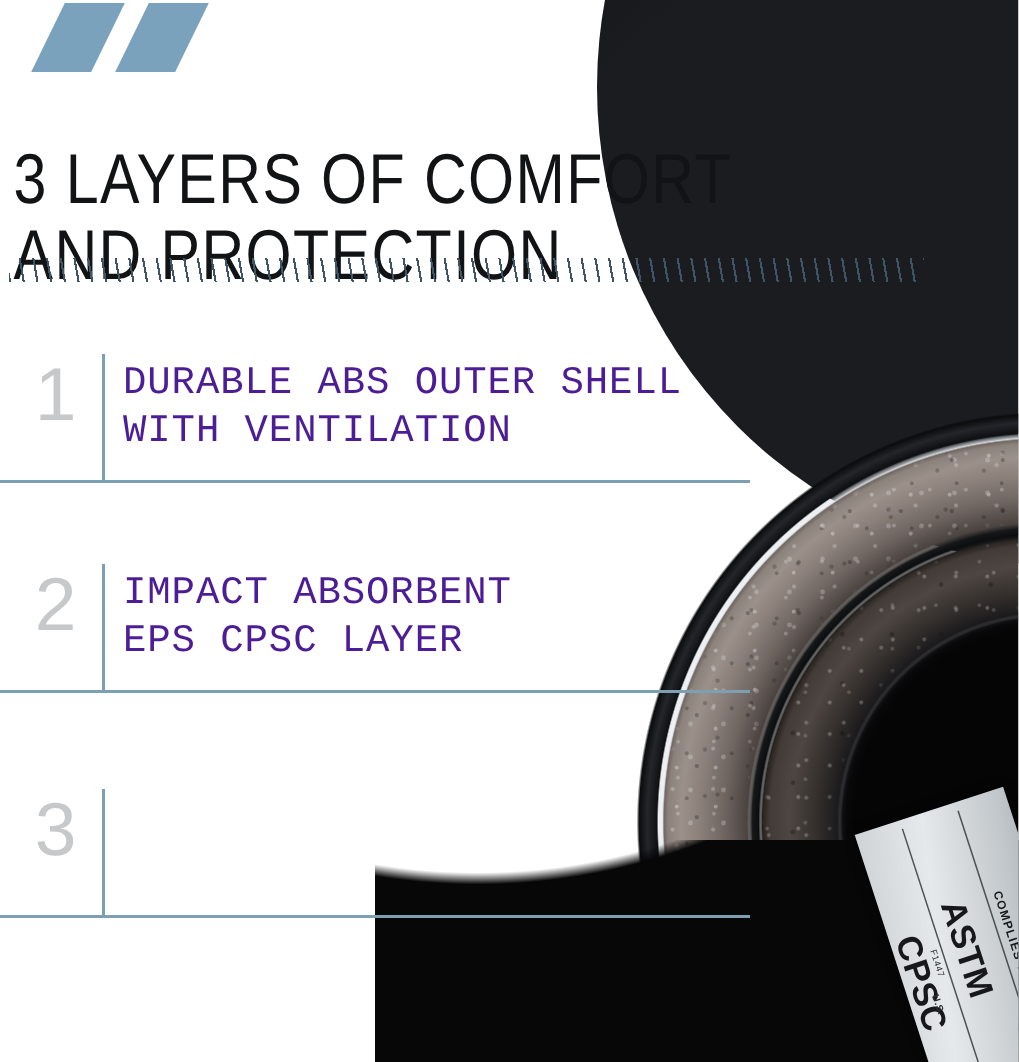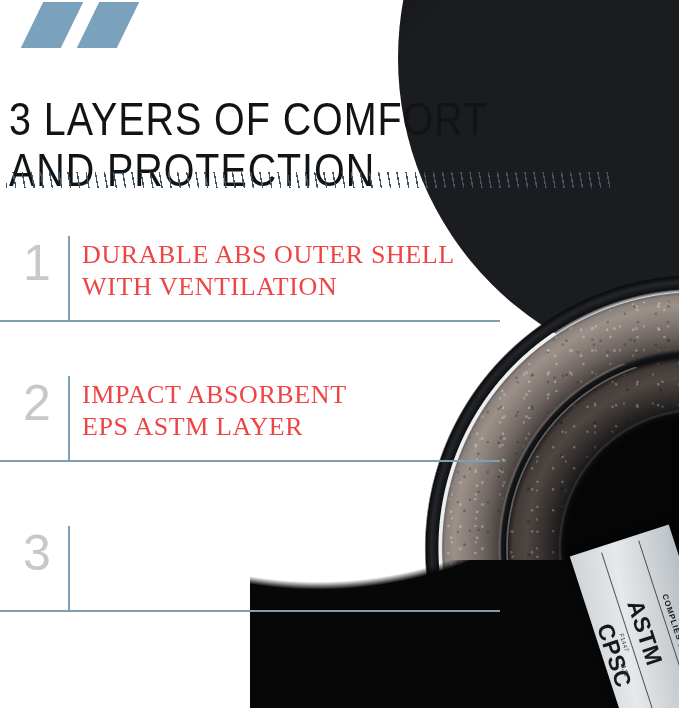--- a/index.html
+++ b/index.html
@@ -275,22 +275,22 @@
   .row .vbar {
     position: absolute;
     left: 68px; top: 0;
     width: 2px; height: 86px;
     background: #7d9fb3;
   }
   .row .label {
     position: absolute;
     left: 82px; top: 3px;
     width: 430px;
-    color: #ef4444;
-    font-family: Liberation Serif, serif;
+    color: #4c1d95;
+    font-family: Liberation Mono, monospace;
     font-size: 26px;
     font-weight: 400;
     line-height: 32px;
     letter-spacing: .6px;
     white-space: pre-line;
   }
   .row .uline {
     position: absolute;
     left: 0; top: 84px;
     width: 500px; height: 2px;
@@ -351,21 +351,21 @@
     <div class="vbar"></div>
     <div class="label">DURABLE ABS OUTER SHELL
 WITH VENTILATION</div>
     <div class="uline"></div>
   </div>
 
   <div class="row r2">
     <div class="num">2</div>
     <div class="vbar"></div>
     <div class="label">IMPACT ABSORBENT
-EPS ASTM LAYER</div>
+EPS CPSC LAYER</div>
     <div class="uline"></div>
   </div>
 
   <div class="row r3">
     <div class="num">3</div>
     <div class="vbar"></div>
     <div class="uline"></div>
   </div>
 
 </div>

